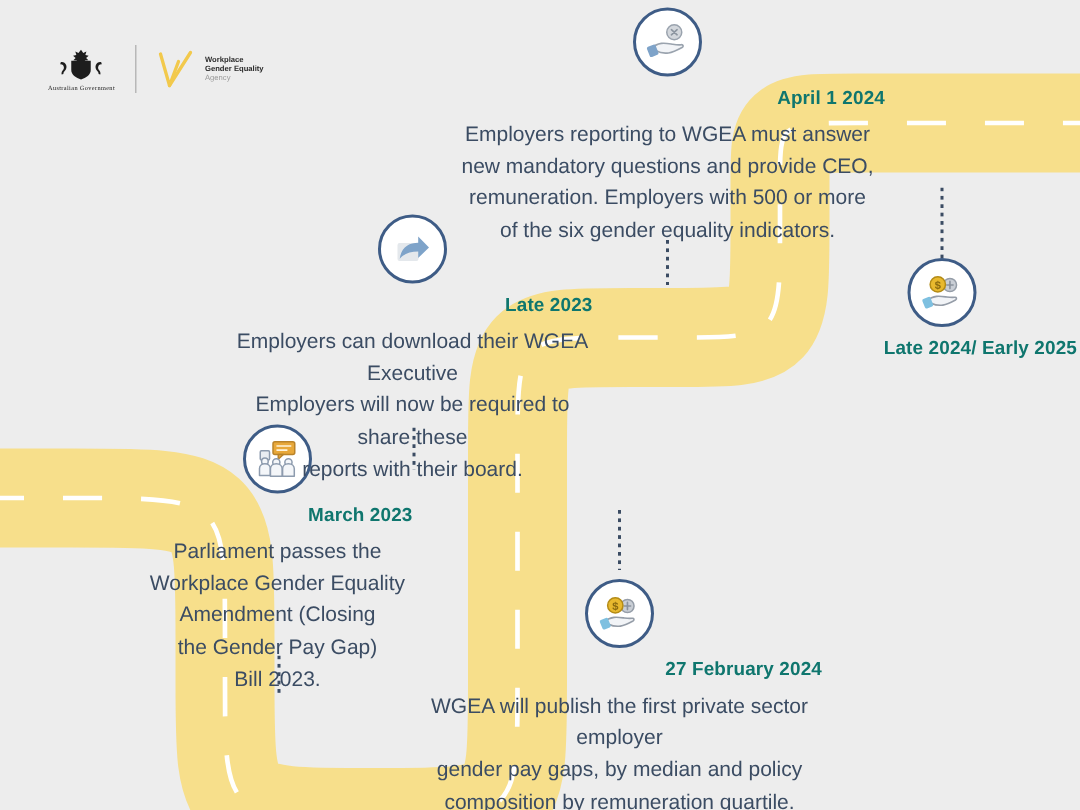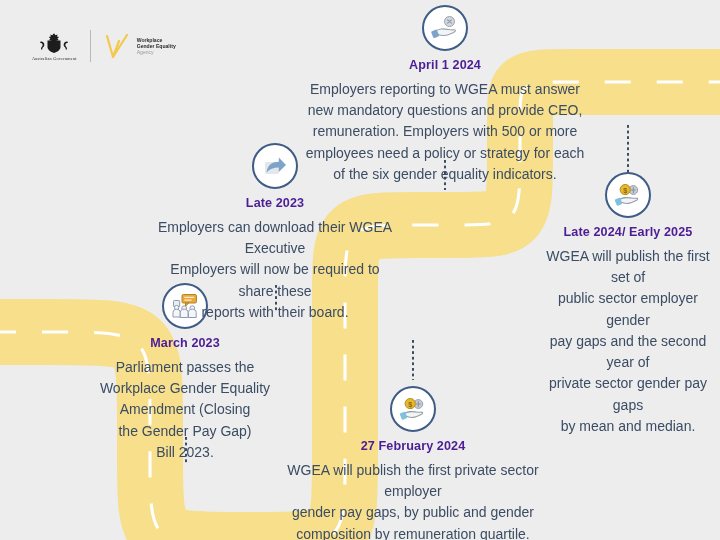--- a/index.html
+++ b/index.html
@@ -49,22 +49,22 @@
   }
   .node-icon {
     width: 46px; height: 46px;
     border-radius: 50%;
     background: #FFFFFF;
     border: 2.1px solid #3E5C86;
     margin: 0 auto 7px auto;
     display: flex; align-items: center; justify-content: center;
   }
   .m-title {
-    font-size: 12.6px; font-weight: bold; color: #4c1d95;
-    letter-spacing: .1px; margin-bottom: 5px; line-height: 1.25;
+    font-size: 12.6px; font-weight: bold; color: #0f766e;
+    letter-spacing: .1px; margin-bottom: 5px; line-height: 1.25; text-align: right;
   }
   .m-body {
     font-size: 14px; color: #3B4C63; line-height: 1.52;
   }
   .m-body .ital { }
 
   
   .dotline {
     position: absolute;
     width: 2.4px;
@@ -197,58 +197,50 @@
         <path d="M17.6 6.8 l3.8 3.4 M21.4 6.8 l-3.8 3.4" stroke="#8C95A0" stroke-width="1.1" stroke-linecap="round"></path>
         <path d="M4 19.5 C9 14.5 14 15.8 18.5 16.5 c2.4 .4 4 .6 5.6 .3 1.3 -.2 1.9 1.2 .6 1.9 -2.6 1.4 -6.2 3.2 -9 3.6 -3.2 .5 -6.2 -.3 -8.4 -1.4z" fill="#F2F4F7" stroke="#9AA3AE" stroke-width="1.1" stroke-linejoin="round"></path>
         <rect x="2" y="17.2" width="6.2" height="7.3" rx="1.2" fill="#7EA3C9" transform="rotate(-22 5.1 20.8)"></rect>
       </svg>
     </div>
     <div class="m-title">April 1 2024</div>
     <div class="m-body">
       <div>Employers reporting to WGEA must answer</div>
       <div>new mandatory questions and provide CEO,</div>
       <div>remuneration. Employers with 500 or more</div>
-      <div>employees need a policy or strategy for each</div>
       <div>of the six gender equality indicators.</div>
     </div>
   </div>
 
   <div class="milestone" style="left:278px; top:386px; width:270px;">
     <div class="node-icon">
       <svg width="30" height="30" viewBox="0 0 30 30">
         <circle cx="20.3" cy="10" r="4.4" fill="#C9CED5" stroke="#959DA8" stroke-width="1"></circle>
         <path d="M20.3 7.6 v4.8 M18.2 10 h4.2" stroke="#8A929D" stroke-width="1.1" stroke-linecap="round"></path>
         <circle cx="12.2" cy="9.6" r="5.1" fill="#E8B92E" stroke="#B38B16" stroke-width="1"></circle>
         <text x="12.2" y="12.6" font-family="Liberation Sans, sans-serif" font-size="7.4" font-weight="bold" fill="#8A6A10" text-anchor="middle">$</text>
         <path d="M5 20.5 C9.5 16.5 14 17.4 18.2 18 c2.2 .3 3.8 .4 5.2 .2 1.2 -.2 1.8 1.1 .6 1.8 -2.4 1.3 -5.8 3 -8.4 3.4 -3 .4 -5.8 -.3 -7.8 -1.3z" fill="#F2F4F7" stroke="#959DA8" stroke-width="1.1" stroke-linejoin="round"></path>
         <rect x="2.6" y="18.4" width="5.8" height="6.8" rx="1.1" fill="#7EC0E0" transform="rotate(-22 5.5 21.8)"></rect>
       </svg>
     </div>
     <div class="m-title">27 February 2024</div>
     <div class="m-body">
       <div>WGEA will publish the first private sector employer</div>
-      <div>gender pay gaps, by public and gender</div>
+      <div>gender pay gaps, by median and policy</div>
       <div>composition by remuneration quartile.</div>
     </div>
   </div>
 
   <div class="milestone" style="left:538px; top:172px; width:180px;">
     <div class="node-icon">
       <svg width="30" height="30" viewBox="0 0 30 30">
         <circle cx="20.3" cy="10" r="4.4" fill="#C9CED5" stroke="#959DA8" stroke-width="1"></circle>
         <path d="M20.3 7.6 v4.8 M18.2 10 h4.2" stroke="#8A929D" stroke-width="1.1" stroke-linecap="round"></path>
         <circle cx="12.2" cy="9.6" r="5.1" fill="#E8B92E" stroke="#B38B16" stroke-width="1"></circle>
         <text x="12.2" y="12.6" font-family="Liberation Sans, sans-serif" font-size="7.4" font-weight="bold" fill="#8A6A10" text-anchor="middle">$</text>
         <path d="M5 20.5 C9.5 16.5 14 17.4 18.2 18 c2.2 .3 3.8 .4 5.2 .2 1.2 -.2 1.8 1.1 .6 1.8 -2.4 1.3 -5.8 3 -8.4 3.4 -3 .4 -5.8 -.3 -7.8 -1.3z" fill="#F2F4F7" stroke="#959DA8" stroke-width="1.1" stroke-linejoin="round"></path>
         <rect x="2.6" y="18.4" width="5.8" height="6.8" rx="1.1" fill="#7EC0E0" transform="rotate(-22 5.5 21.8)"></rect>
       </svg>
     </div>
     <div class="m-title">Late 2024/ Early 2025</div>
-    <div class="m-body">
-      <div>WGEA will publish the first set of</div>
-      <div>public sector employer gender</div>
-      <div>pay gaps and the second year of</div>
-      <div>private sector gender pay gaps</div>
-      <div>by mean and median.</div>
-    </div>
   </div>
 
 </div>
 
 </body></html>

